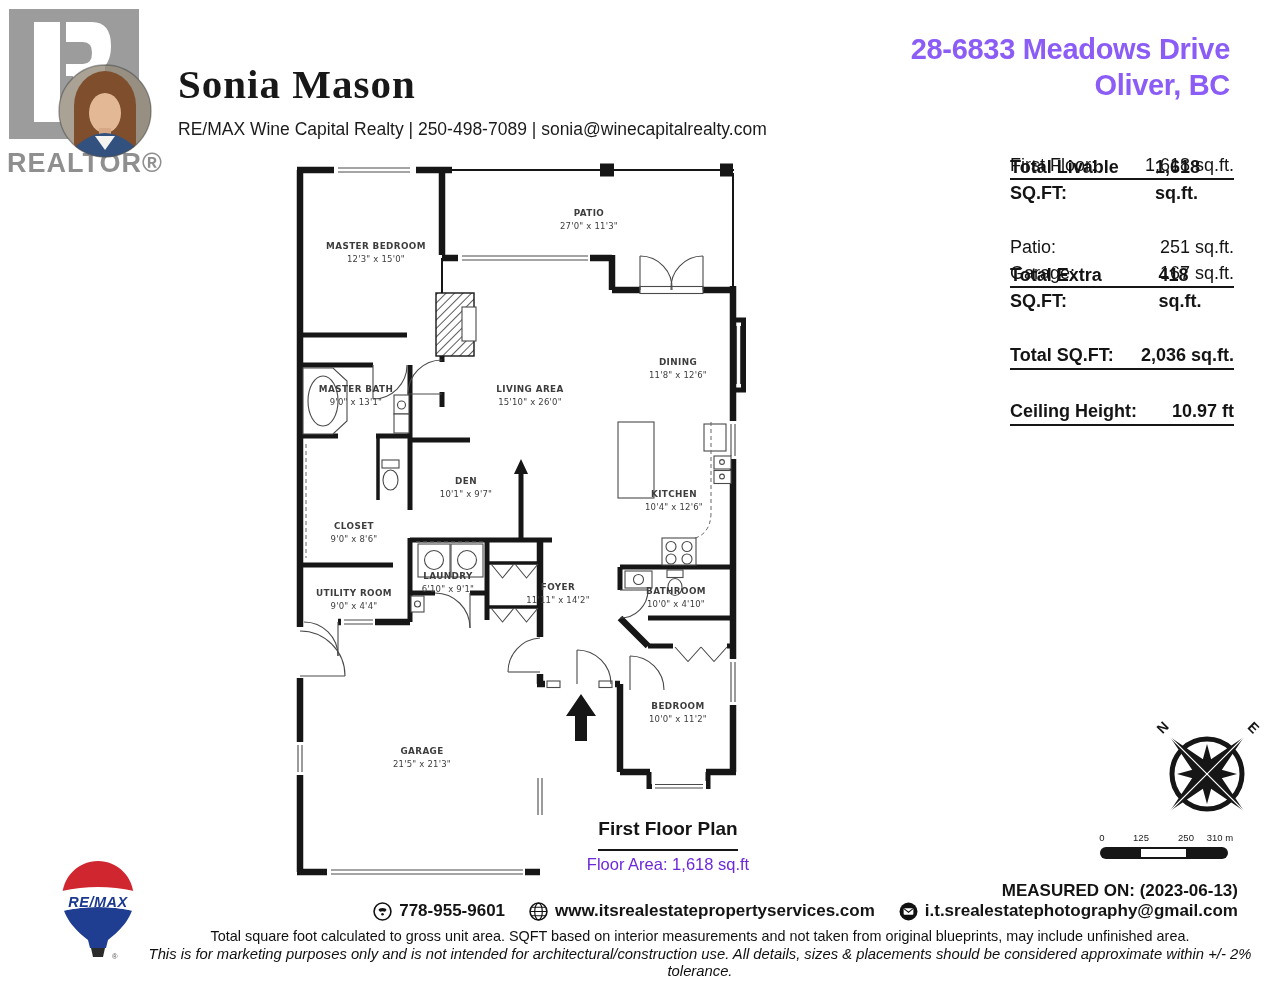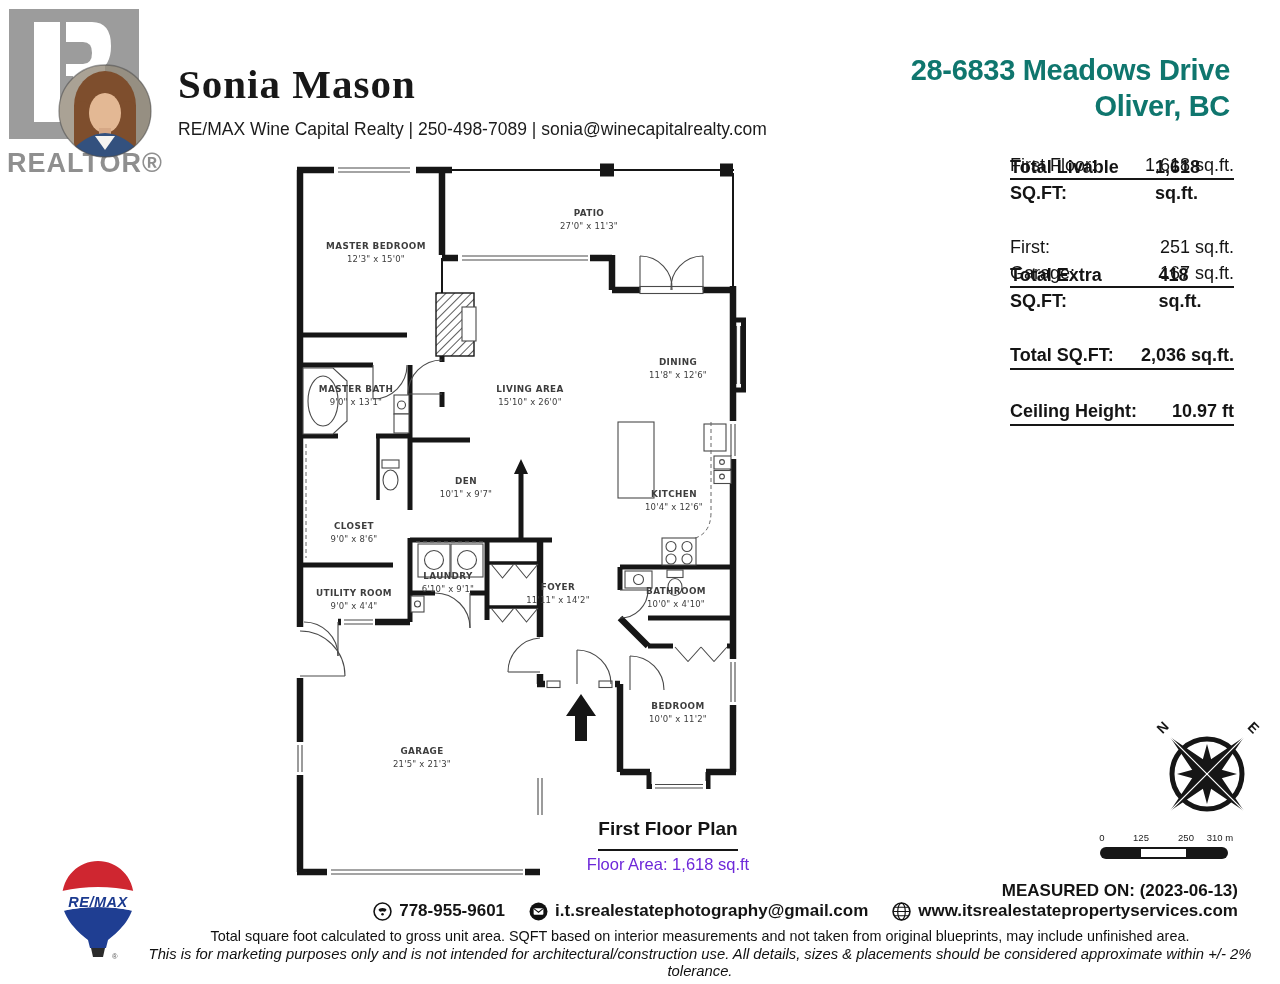--- a/index.html
+++ b/index.html
@@ -4,22 +4,22 @@
 <style>
   html,body{margin:0;padding:0;background:#fff;}
   body{width:1280px;height:984px;position:relative;overflow:hidden;
        font-family:"Liberation Sans",sans-serif;color:#141414;}
 
   
   #logo-wrap{position:absolute;left:6px;top:6px;width:160px;height:185px;}
   #agent-name{position:absolute;left:178px;top:60px;font-family:"Liberation Serif",serif;
               font-size:41px;font-weight:700;letter-spacing:1px;color:#181818;}
   #agent-contact{position:absolute;left:178px;top:119px;font-size:17.5px;font-weight:500;color:#1b1b1b;}
-  #address{position:absolute;right:50px;top:52px;text-align:right;font-weight:bold;
-           font-size:29px;line-height:36px;letter-spacing:-.3px;color:#0f766e;}
+  #address{position:absolute;right:50px;top:31px;text-align:right;font-weight:bold;
+           font-size:29px;line-height:36px;letter-spacing:-.3px;color:#8b5cf6;}
 
   
   #stats{position:absolute;left:972px;top:152px;width:262px;font-size:18px;}
   .srow{display:flex;justify-content:space-between;align-items:flex-end;
         height:26px;line-height:26px;margin-left:38px;}
   .srow.u{border-bottom:2.5px solid #161616;}
   .srow.b{font-weight:bold;}
   .srow.gap{margin-top:28px;}
 
   
@@ -96,21 +96,21 @@
 <div id="stats">
   <div class="srow u">
     <span>First Floor:</span>
     <span>1,618 sq.ft.</span>
   </div>
   <div class="srow b">
     <span>Total Livable SQ.FT:</span>
     <span>1,618 sq.ft.</span>
   </div>
   <div class="srow gap">
-    <span>First:</span>
+    <span>Patio:</span>
     <span>251 sq.ft.</span>
   </div>
   <div class="srow u">
     <span>Garage:</span>
     <span>167 sq.ft.</span>
   </div>
   <div class="srow b">
     <span>Total Extra SQ.FT:</span>
     <span>418 sq.ft.</span>
   </div>
@@ -372,32 +372,32 @@
   <span class="citem">
     <svg class="cicon" width="19" height="19" viewBox="0 0 18 18">
       <circle cx="9" cy="9" r="8" fill="none" stroke="#111" stroke-width="1.5"></circle>
       <path d="M5.2,7.6 C5.2,5 12.8,5 12.8,7.6 L11.3,9.3 Q9,8.2 6.7,9.3 Z" fill="#111"></path>
       <circle cx="9" cy="11.6" r="1.2" fill="#111"></circle>
     </svg>
     <span>778-955-9601</span>
   </span>
   <span class="citem">
     <svg class="cicon" width="19" height="19" viewBox="0 0 18 18">
+      <circle cx="9" cy="9" r="8" fill="none" stroke="#111" stroke-width="1.5"></circle>
+      <ellipse cx="9" cy="9" rx="3.6" ry="8" fill="none" stroke="#111" stroke-width="1.1"></ellipse>
+      <path d="M1.4,9 H16.6 M2.6,5 H15.4 M2.6,13 H15.4" stroke="#111" stroke-width="1.1" fill="none"></path>
+    </svg>
+    <span>www.itsrealestatepropertyservices.com</span>
+  </span>
+  <span class="citem">
+    <svg class="cicon" width="19" height="19" viewBox="0 0 18 18">
       <circle cx="9" cy="9" r="8.5" fill="#111"></circle>
       <rect x="4.4" y="6" width="9.2" height="6" rx=".8" fill="#fff"></rect>
       <path d="M4.6,6.3 L9,9.7 L13.4,6.3" stroke="#111" stroke-width="1" fill="none"></path>
     </svg>
     <span>i.t.srealestatephotography@gmail.com</span>
   </span>
-  <span class="citem">
-    <svg class="cicon" width="19" height="19" viewBox="0 0 18 18">
-      <circle cx="9" cy="9" r="8" fill="none" stroke="#111" stroke-width="1.5"></circle>
-      <ellipse cx="9" cy="9" rx="3.6" ry="8" fill="none" stroke="#111" stroke-width="1.1"></ellipse>
-      <path d="M1.4,9 H16.6 M2.6,5 H15.4 M2.6,13 H15.4" stroke="#111" stroke-width="1.1" fill="none"></path>
-    </svg>
-    <span>www.itsrealestatepropertyservices.com</span>
-  </span>
 </div>
 
 <div id="disc">
   <div class="l1">Total square foot calculated to gross unit area. SQFT based on interior measurements and not taken from original blueprints, may include unfinished area.</div>
   <div class="l2">This is for marketing purposes only and is not intended for architectural/construction use. All details, sizes &amp; placements should be considered approximate within +/- 2% tolerance.</div>
 </div>
 
 </body></html>

